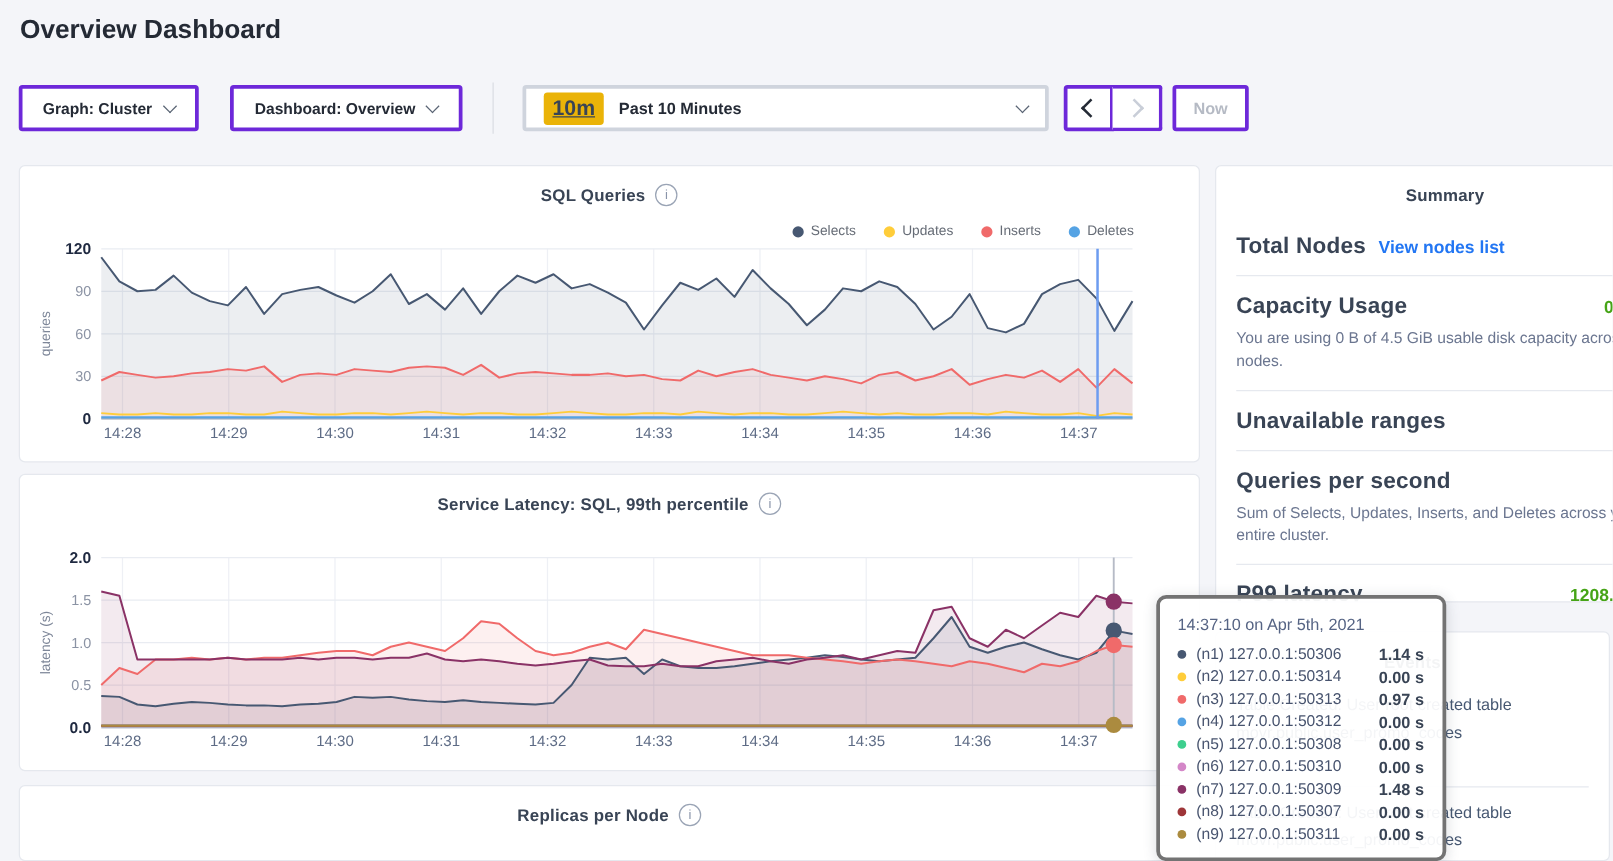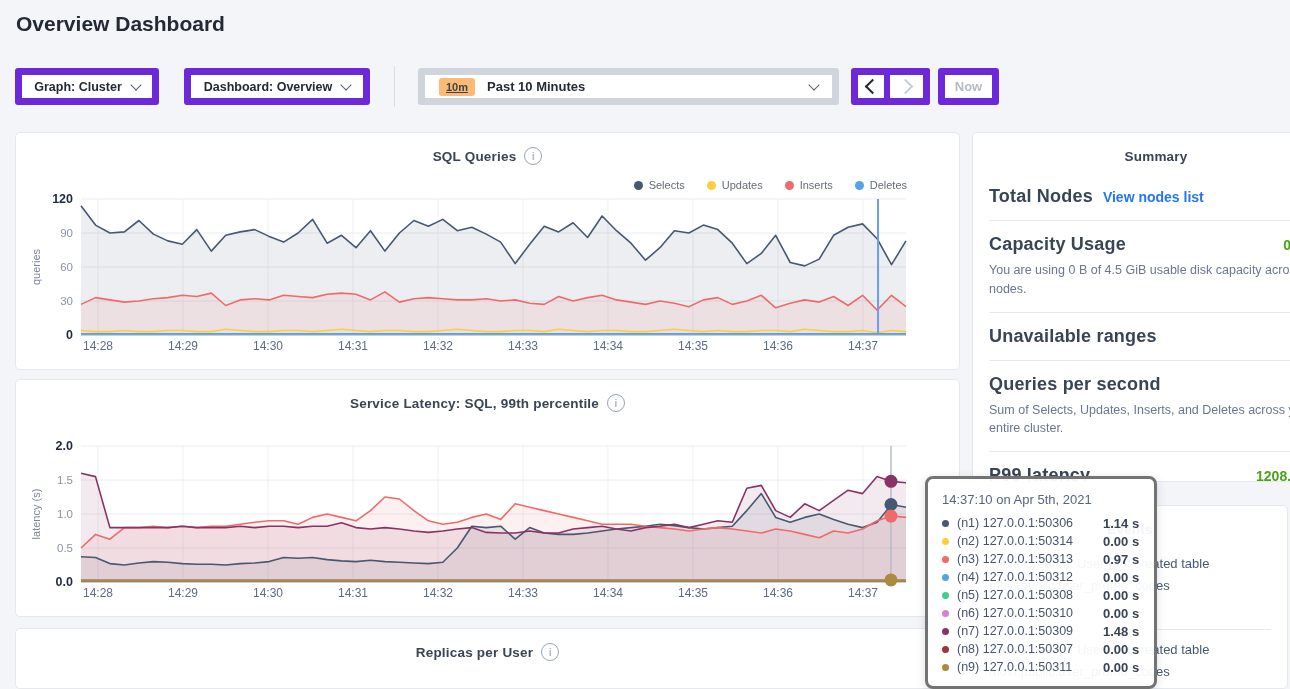--- a/index.html
+++ b/index.html
@@ -1,30 +1,30 @@
 <!DOCTYPE html>
 <html><head>
 <meta charset="utf-8">
 <style>
   html,body{margin:0;padding:0;width:1290px;height:689px;overflow:hidden;
     background:#f4f5f9;font-family:"Liberation Sans",sans-serif;position:relative;}
   .abs{position:absolute;}
   
   .page-title{left:16px;top:12px;font-size:21px;font-weight:600;color:#242a35;}
   
-  .ctl{position:absolute;top:68px;height:37px;background:#fff;border:7px solid #6d28d9;
+  .ctl{position:absolute;top:68px;height:37px;background:#fff;border:3px solid #6d28d9;
     border-radius:3px;display:flex;align-items:center;justify-content:center;box-sizing:border-box;
     font-size:12.5px;font-weight:700;color:#242a35;cursor:pointer;}
   .chev{display:inline-block;width:7px;height:7px;border-right:1.6px solid #5a6474;border-bottom:1.6px solid #5a6474;}
   .chev.down{transform:rotate(45deg);margin-top:-3px;}
   .chev.big{width:9px;height:9px;border-width:2.4px;}
   .chev.left{transform:rotate(135deg);border-color:#242a35;margin-left:3px;}
   .chev.right{transform:rotate(-45deg);border-color:#c9ced8;margin-right:3px;}
   .vdiv{left:394px;top:66px;width:1px;height:41px;background:#dadde4;}
-  .time-badge{background:#fdba74;border-radius:3px;padding:3px 7px;font-size:11px;font-weight:700;color:#394455;text-decoration:underline;}
+  .time-badge{background:#eab308;border-radius:3px;padding:3px 7px;font-size:17px;font-weight:700;color:#394455;text-decoration:underline;}
   
   .card{position:absolute;background:#fff;border:1px solid #e5e8ee;border-radius:5px;box-sizing:border-box;overflow:hidden;}
   .chart-title{position:absolute;top:14px;left:0;right:0;display:flex;justify-content:center;
     align-items:center;gap:8px;font-size:13.5px;font-weight:700;color:#394455;letter-spacing:.2px;}
   .info-icon{width:16px;height:16px;border:1px solid #9aa4b5;border-radius:50%;display:inline-flex;
     align-items:center;justify-content:center;font-size:10.5px;font-weight:400;color:#8994a9;font-style:normal;}
   .legend{position:absolute;top:46px;right:52px;display:flex;gap:22px;align-items:center;}
   .legend-item{display:flex;align-items:center;gap:6px;font-size:11px;color:#666c76;}
   .dot{width:9px;height:9px;border-radius:50%;display:inline-block;flex:none;}
   svg.chart{position:absolute;left:0;top:0;}
@@ -196,21 +196,21 @@
       <circle cx="874.985" cy="101.36" r="6.5" fill="#8a3266"></circle>
       <circle cx="874.985" cy="124.48" r="6.5" fill="#475872"></circle>
       <circle cx="874.985" cy="136.04000000000002" r="6.5" fill="#f06a6a"></circle>
       <circle cx="874.985" cy="199.96" r="6.5" fill="#ab8b3f"></circle>
       <text x="24" y="134" fill="#7d8698" font-size="11" text-anchor="middle" transform="rotate(-90 24 134)">latency (s)</text>
     </svg>
 </div>
 
 <div class="card" style="left:15px;top:628px;width:945px;height:61px;">
   <div class="chart-title">
-    <span>Replicas per User</span>
+    <span>Replicas per Node</span>
     <span class="info-icon">i</span>
   </div>
 </div>
 
 <div class="card" style="left:972px;top:132px;width:368px;height:350px;">
   <div class="panel-title">Summary</div>
   <div class="summary-body">
     <div class="srow">
       <div class="srow-head">
         <span class="slabel">Total Nodes</span>

